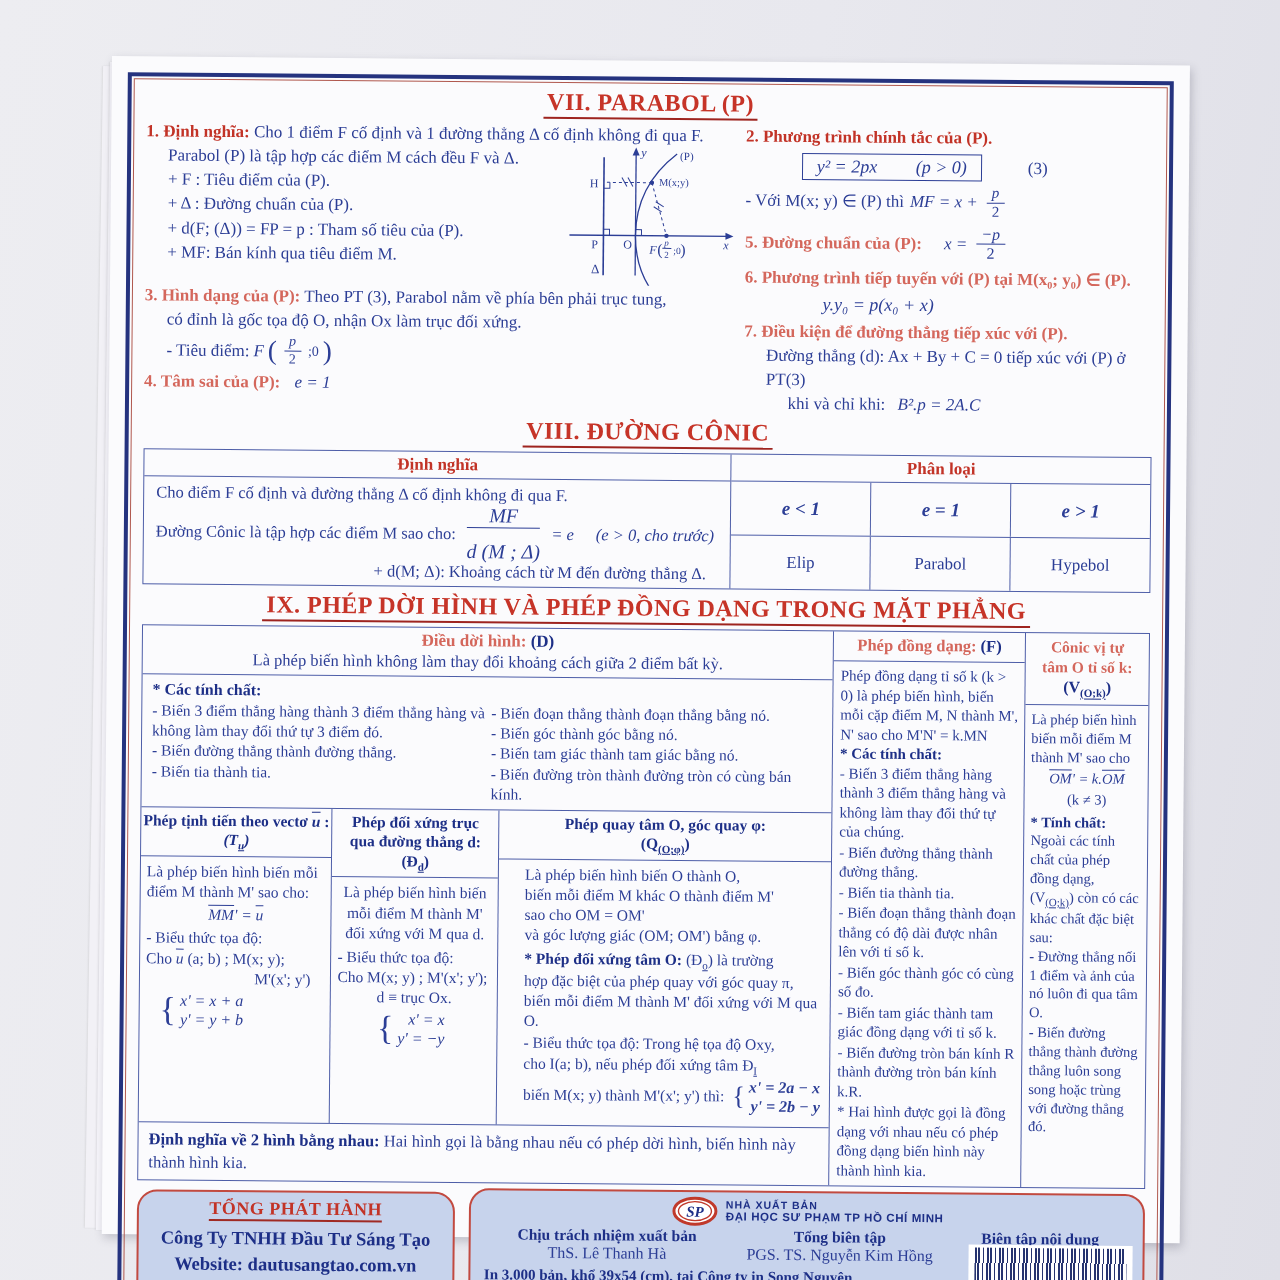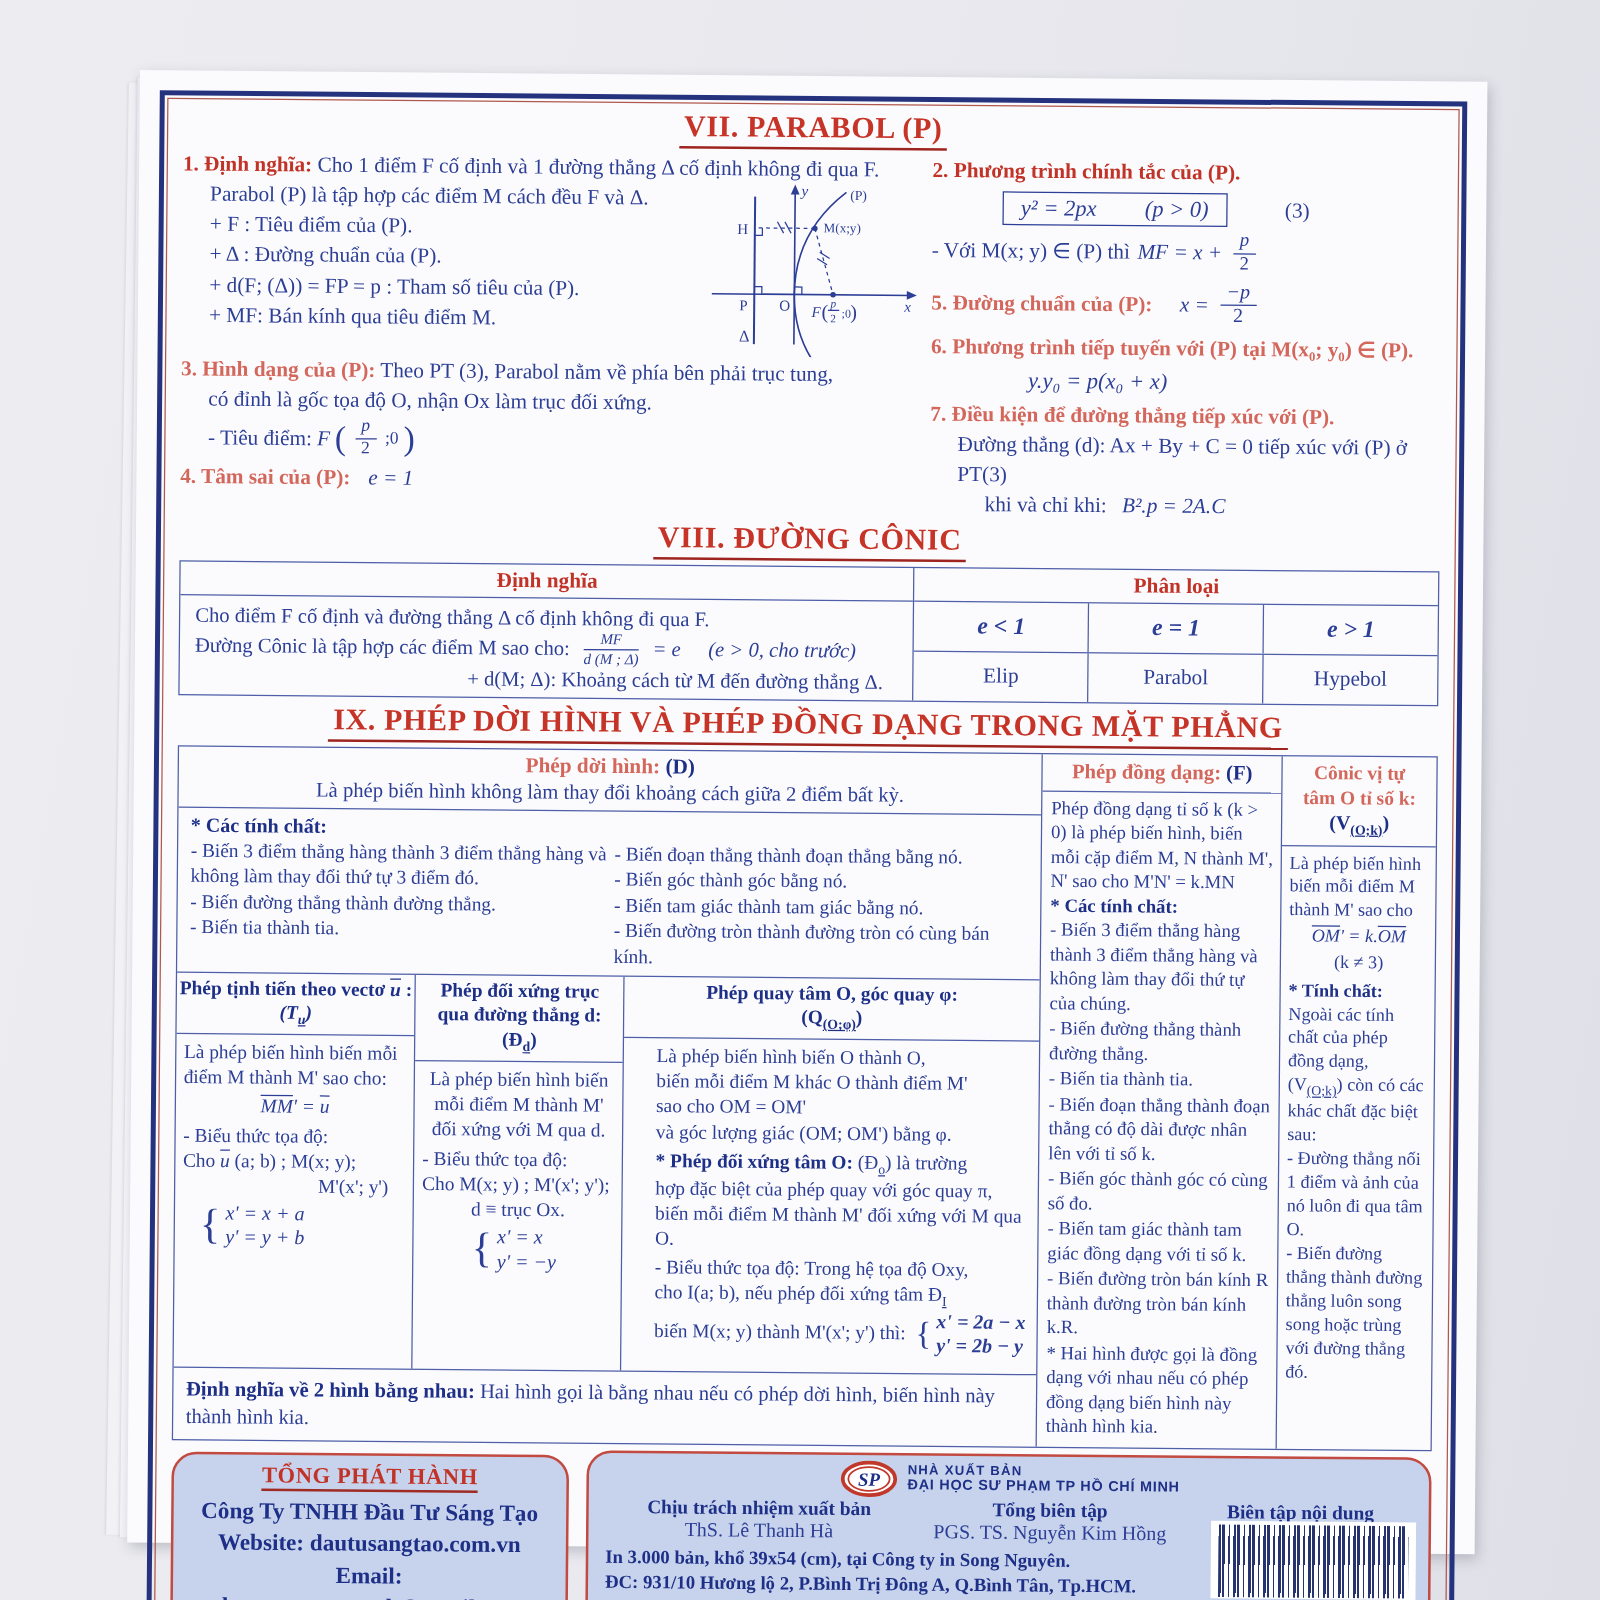--- a/index.html
+++ b/index.html
@@ -54,21 +54,21 @@
   .focus-line{display:flex;align-items:center;gap:4px;margin:2px 0;}
 
   
   .viii-table{display:flex;border:1.6px solid #4e5ea8;margin:2px 0 2px 0;}
   .v8-left{flex:0 0 58.3%;border-right:1.2px solid #4e5ea8;display:flex;flex-direction:column;}
   .v8-right{flex:1;display:flex;flex-direction:column;}
   .v8-h{color:#c23327;font-weight:bold;text-align:center;font-size:17px;
         border-bottom:1.2px solid #4e5ea8;padding:3px 0;}
   .v8-body{padding:6px 10px 4px 12px;font-size:16.5px;flex:1;}
   .v8-l2{display:flex;align-items:center;gap:8px;}
-  .v8-l2 .frac{font-size:12px;}
+  .v8-l2 .frac{font-size:20px;gap:12px;}
   .v8-note{font-style:italic;margin-left:14px;}
   .v8-l3{padding-left:218px;}
   .v8-grid{flex:1;display:flex;flex-direction:column;}
   .v8-row{display:flex;flex:1;}
   .v8-cell{flex:1;display:flex;align-items:center;justify-content:center;}
   .v8-cond{border-bottom:1.2px solid #4e5ea8;}
   .v8-cond .v8-cell{font-weight:bold;font-style:italic;font-size:19px;}
   .v8-names .v8-cell{font-size:17px;}
   .v8-cell + .v8-cell{border-left:1.2px solid #4e5ea8;}
 
@@ -87,21 +87,21 @@
   .d-props-cols > div{flex:1;}
   .d-sub{flex:1;display:flex;}
   .d-subcol{display:flex;flex-direction:column;}
   .d-sc1{flex:0 0 27.6%;}
   .d-sc2{flex:0 0 24%;border-left:1.2px solid #4e5ea8;}
   .d-sc3{flex:1;border-left:1.2px solid #4e5ea8;}
   .sub-head{border-bottom:1.2px solid #4e5ea8;text-align:center;padding:3px 2px;font-size:15.5px;line-height:1.25;min-height:42px;box-sizing:border-box;}
   .sub-body{padding:5px 6px;font-size:15.5px;line-height:1.3;flex:1;}
   .sys{display:inline-flex;align-items:center;margin:2px 0 0 14px;}
   .sys .brace{font-size:34px;font-weight:300;line-height:.85;margin-right:4px;}
-  .sys-line{font-style:italic;font-size:16px;line-height:1.2;}
+  .sys-line{font-style:italic;font-size:16px;line-height:1.2;text-align:right;}
   .f-head,.v-head{border-bottom:1.2px solid #4e5ea8;text-align:center;padding:4px 2px;line-height:1.25;}
   .f-body{padding:5px 6px 4px 7px;font-size:15px;line-height:1.3;}
   .v-body{padding:5px 5px 4px 6px;font-size:14.5px;line-height:1.3;}
   .f-body .p-bullet,.v-body .p-bullet{margin-bottom:1px;}
   .center{text-align:center;}
   .d-equal{border-top:1.2px solid #4e5ea8;padding:6px 10px;font-size:16.5px;line-height:1.35;}
   .rot-sys-row{display:flex;align-items:center;gap:8px;}
 
   
   .footer{display:flex;gap:14px;margin-top:9px;}
@@ -299,21 +299,21 @@
    </div>
 
    <div class="sec-title" style="margin-top:6px;">
      <span>IX.  PHÉP DỜI HÌNH VÀ PHÉP ĐỒNG DẠNG TRONG MẶT PHẲNG</span>
    </div>
 
    <div class="ix-table">
 
      <div class="ix-left">
        <div class="d-header">
-         <div class="t"><span class="ix-red">Phép dời hình:</span>
+         <div class="t"><span class="ix-red">Điều dời hình:</span>
            <span class="ix-navy">(D)</span></div>
          <div class="s">Là phép biến hình không làm thay đổi khoảng cách giữa 2 điểm bất kỳ.</div>
        </div>
        <div class="d-props">
          <div class="ix-navy" style="font-size:16px;">* Các tính chất:</div>
          <div class="d-props-cols">
            <div>
                   <div class="p-bullet">- Biến 3 điểm thẳng hàng thành 3 điểm thẳng hàng và không làm thay đổi thứ tự 3 điểm đó.</div>
                   <div class="p-bullet">- Biến đường thẳng thành đường thẳng.</div>
                   <div class="p-bullet">- Biến tia thành tia.</div>

